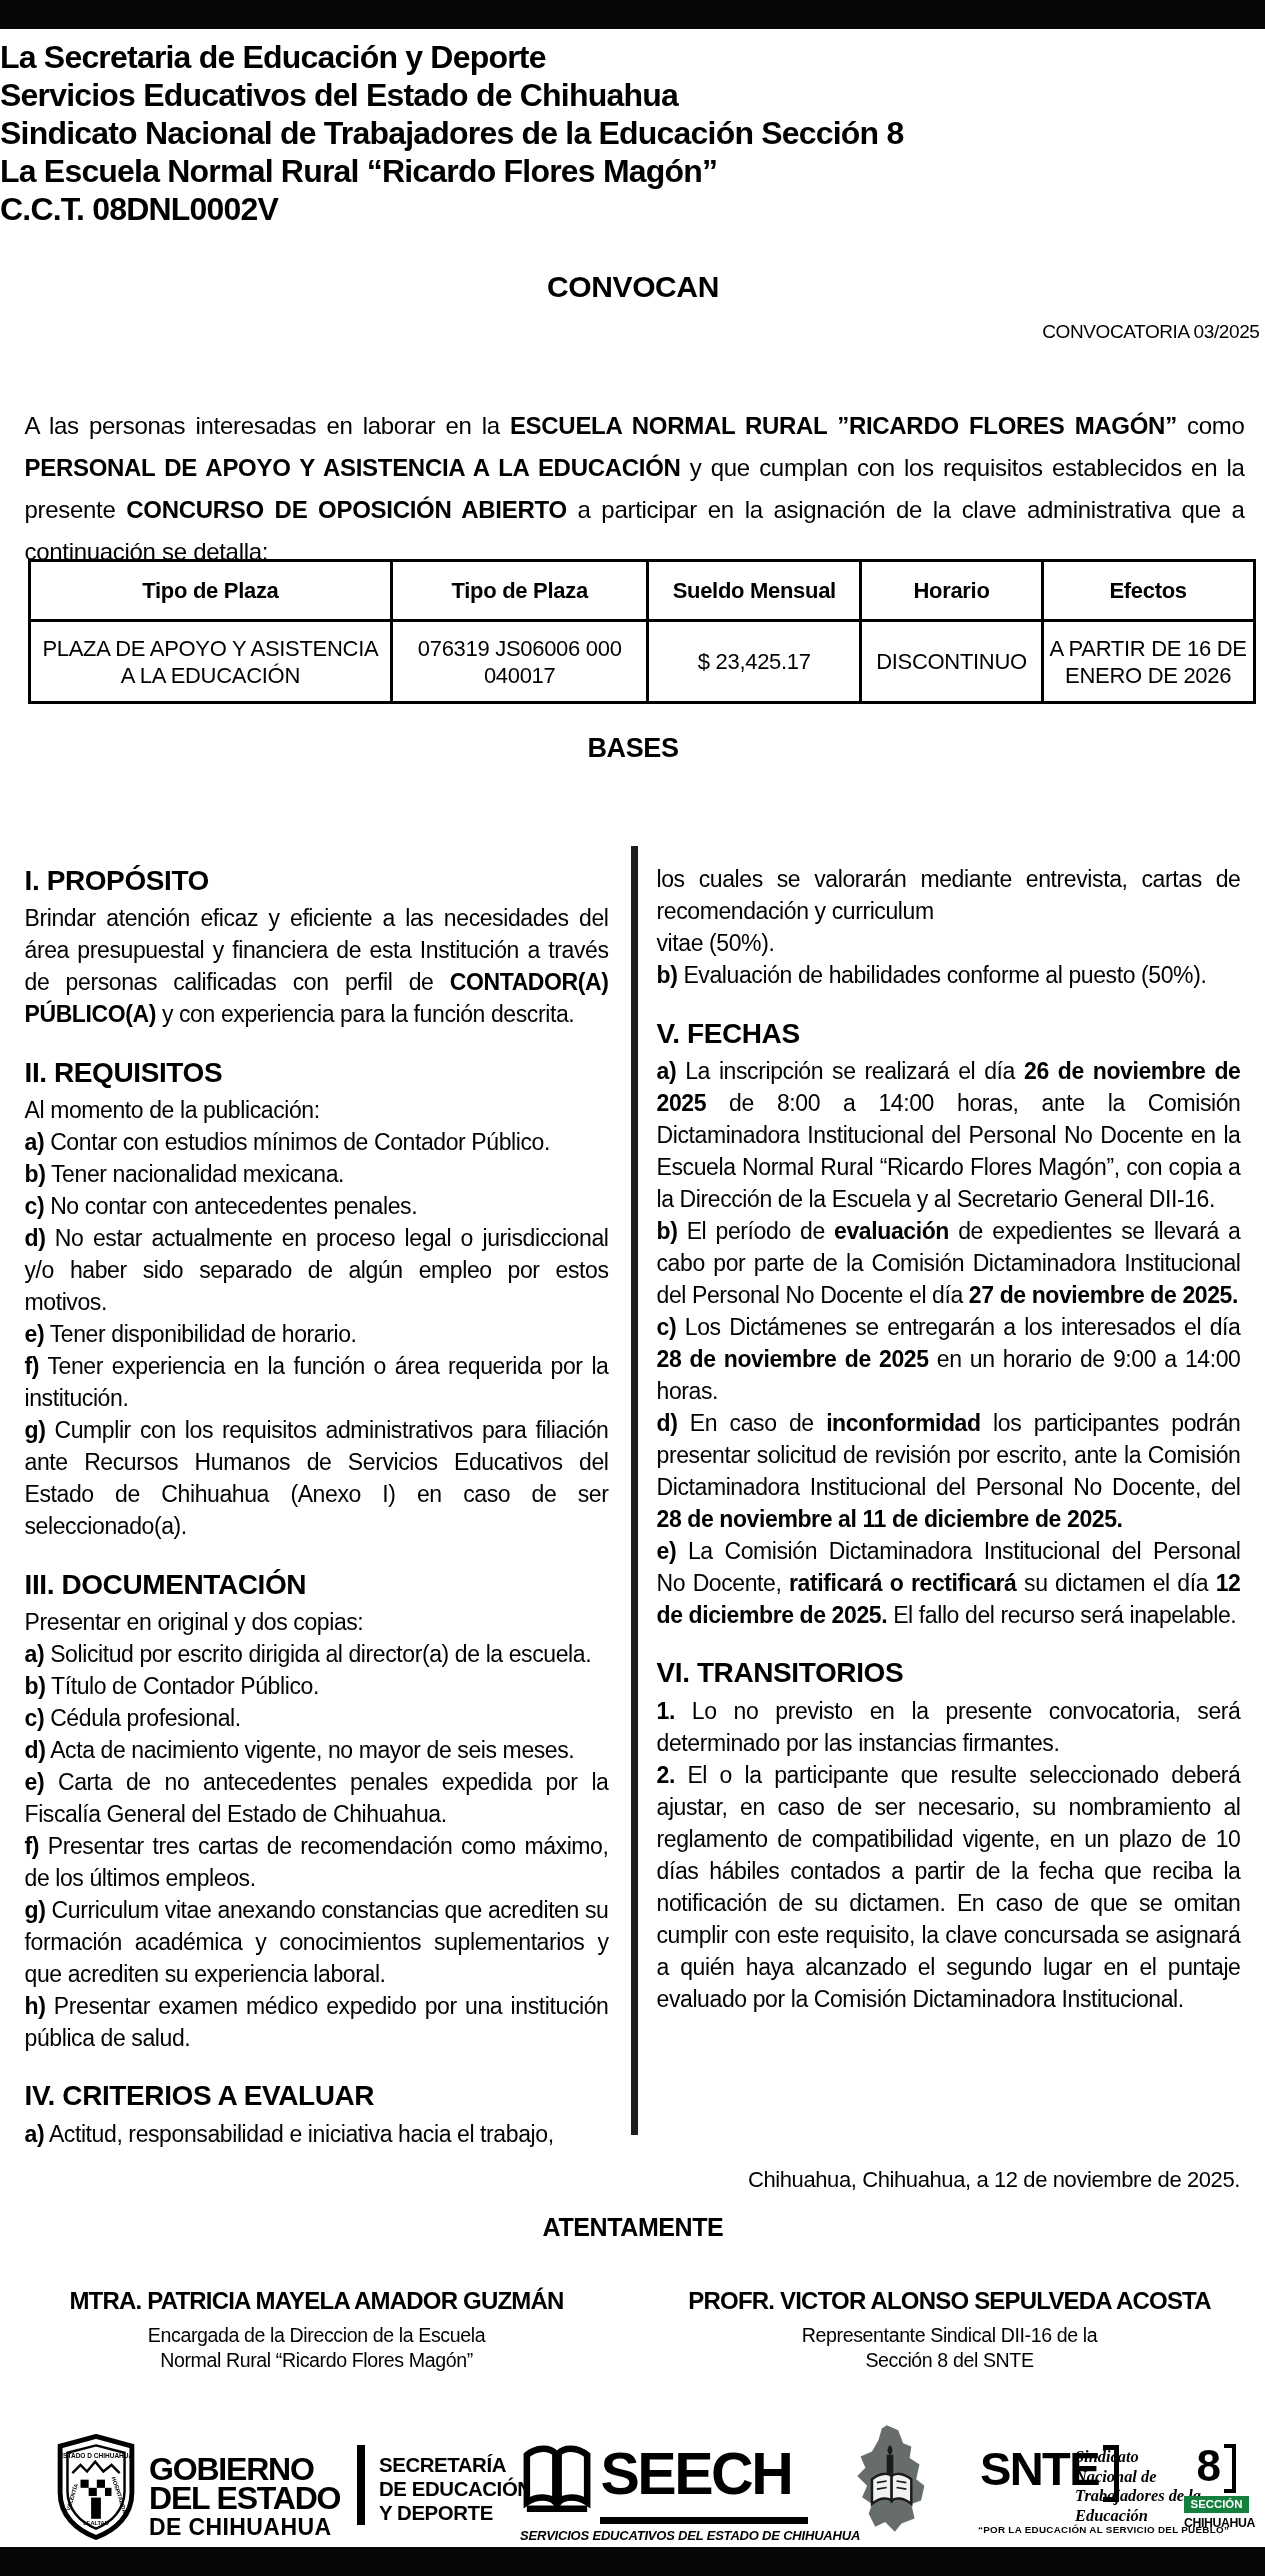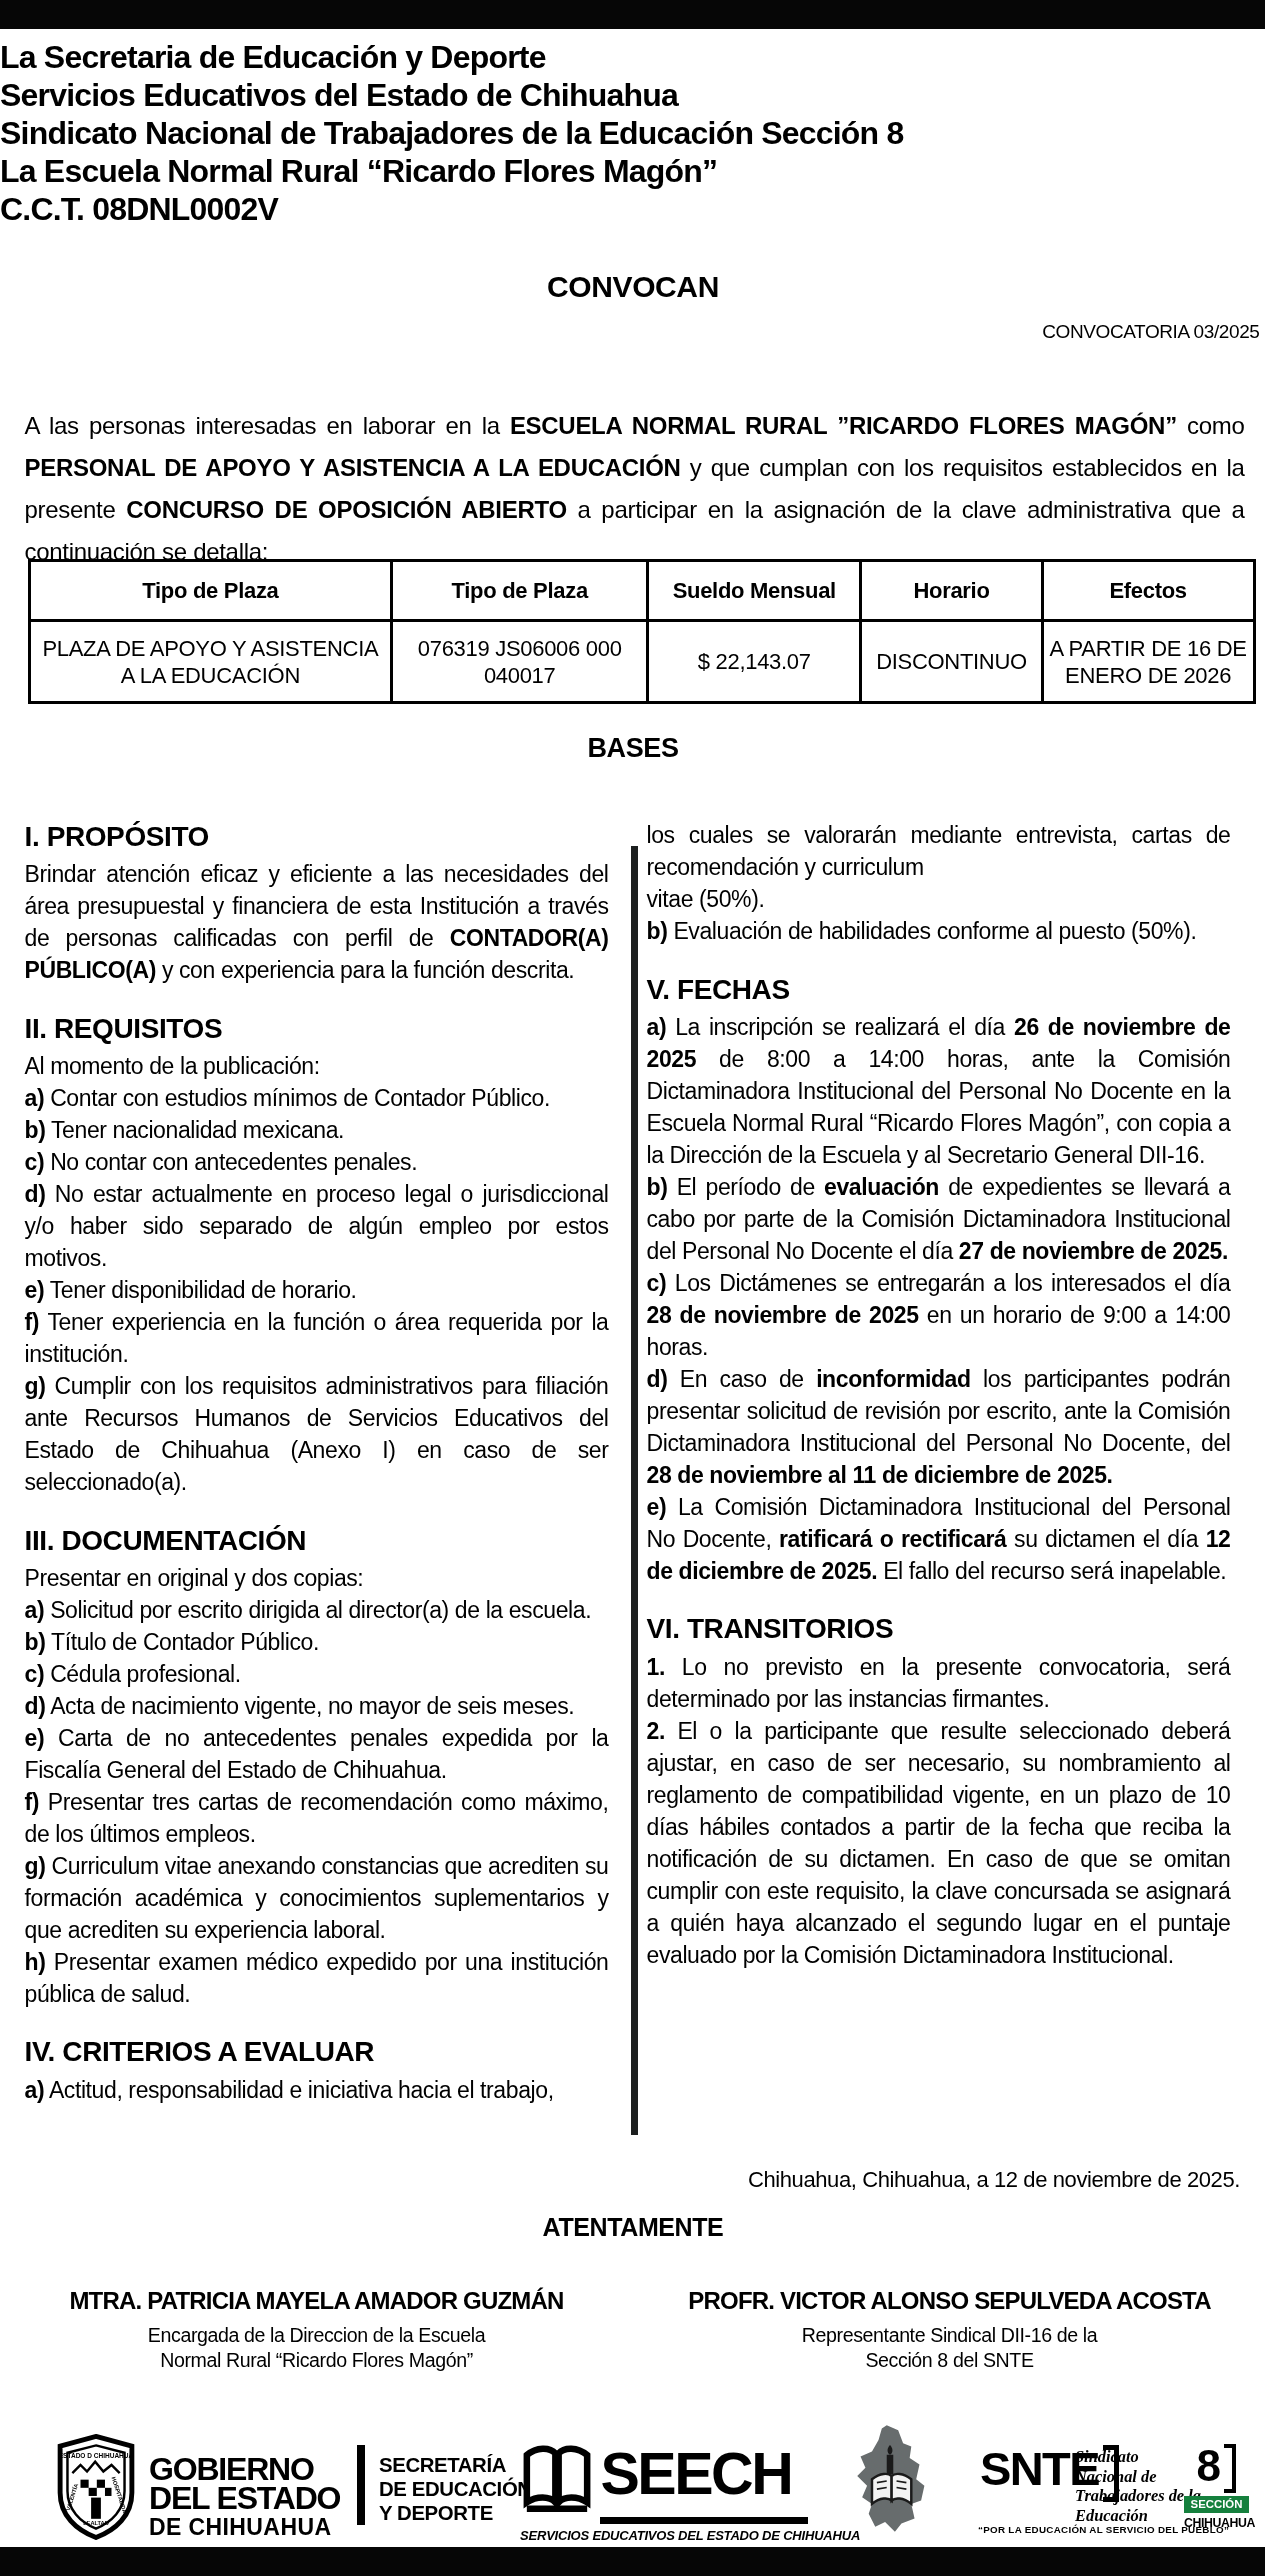--- a/index.html
+++ b/index.html
@@ -23,21 +23,21 @@
               table-layout:fixed;margin-left:8px;}
   table.plaza th,table.plaza td{border:3.3px solid #000;text-align:center;vertical-align:middle;
               padding:0 4.9px;letter-spacing:-0.3px;}
   table.plaza th{height:57px;font-size:22px;font-weight:bold;}
   table.plaza td{height:79px;font-size:22px;font-weight:normal;line-height:27px;}
   .cw1{width:29.6%;} .cw2{width:20.9%;} .cw3{width:17.4%;} .cw4{width:14.8%;} .cw5{width:17.3%;}
 
   .bases{position:absolute;top:733px;left:0;right:0;text-align:center;
          font-weight:bold;font-size:27px;letter-spacing:-0.4px;}
 
-  .columns{position:absolute;top:819px;left:24.5px;width:1218px;display:flex;gap:38px;}
+  .columns{position:absolute;top:863px;left:24.5px;width:1218px;display:flex;gap:48px;}
   .col{width:584px;font-size:23px;line-height:32px;text-align:justify;letter-spacing:-0.4px;}
   .col p{margin:0;}
   .sec-title{font-weight:bold;font-size:28px;letter-spacing:-0.4px;line-height:36px;
              margin:24.5px 0 3.3px;text-align:left;}
   .sec-title.first{margin-top:0;}
   .col-divider{position:absolute;left:631px;top:846px;width:7.4px;height:1289px;background:#1c1f1f;}
 
   .closing-date{position:absolute;top:2167px;right:26px;font-size:22px;letter-spacing:-0.4px;}
   .atentamente{position:absolute;top:2213px;left:0;right:0;text-align:center;
                font-weight:bold;font-size:25px;letter-spacing:-0.4px;}
@@ -107,21 +107,21 @@
         <tr>
       <th>Tipo de Plaza</th>
       <th>Tipo de Plaza</th>
       <th>Sueldo Mensual</th>
       <th>Horario</th>
       <th>Efectos</th>
     </tr>
     <tr>
       <td>PLAZA DE APOYO Y ASISTENCIA A LA EDUCACIÓN</td>
       <td>076319 JS06006 000 040017</td>
-      <td>$ 22,143.07</td>
+      <td>$ 23,425.17</td>
       <td>DISCONTINUO</td>
       <td>A PARTIR DE 16 DE ENERO  DE 2026</td>
     </tr>
   </tbody>
     </table>
 
   <div class="bases">BASES</div>
 
   <div class="col-divider"></div>
 

